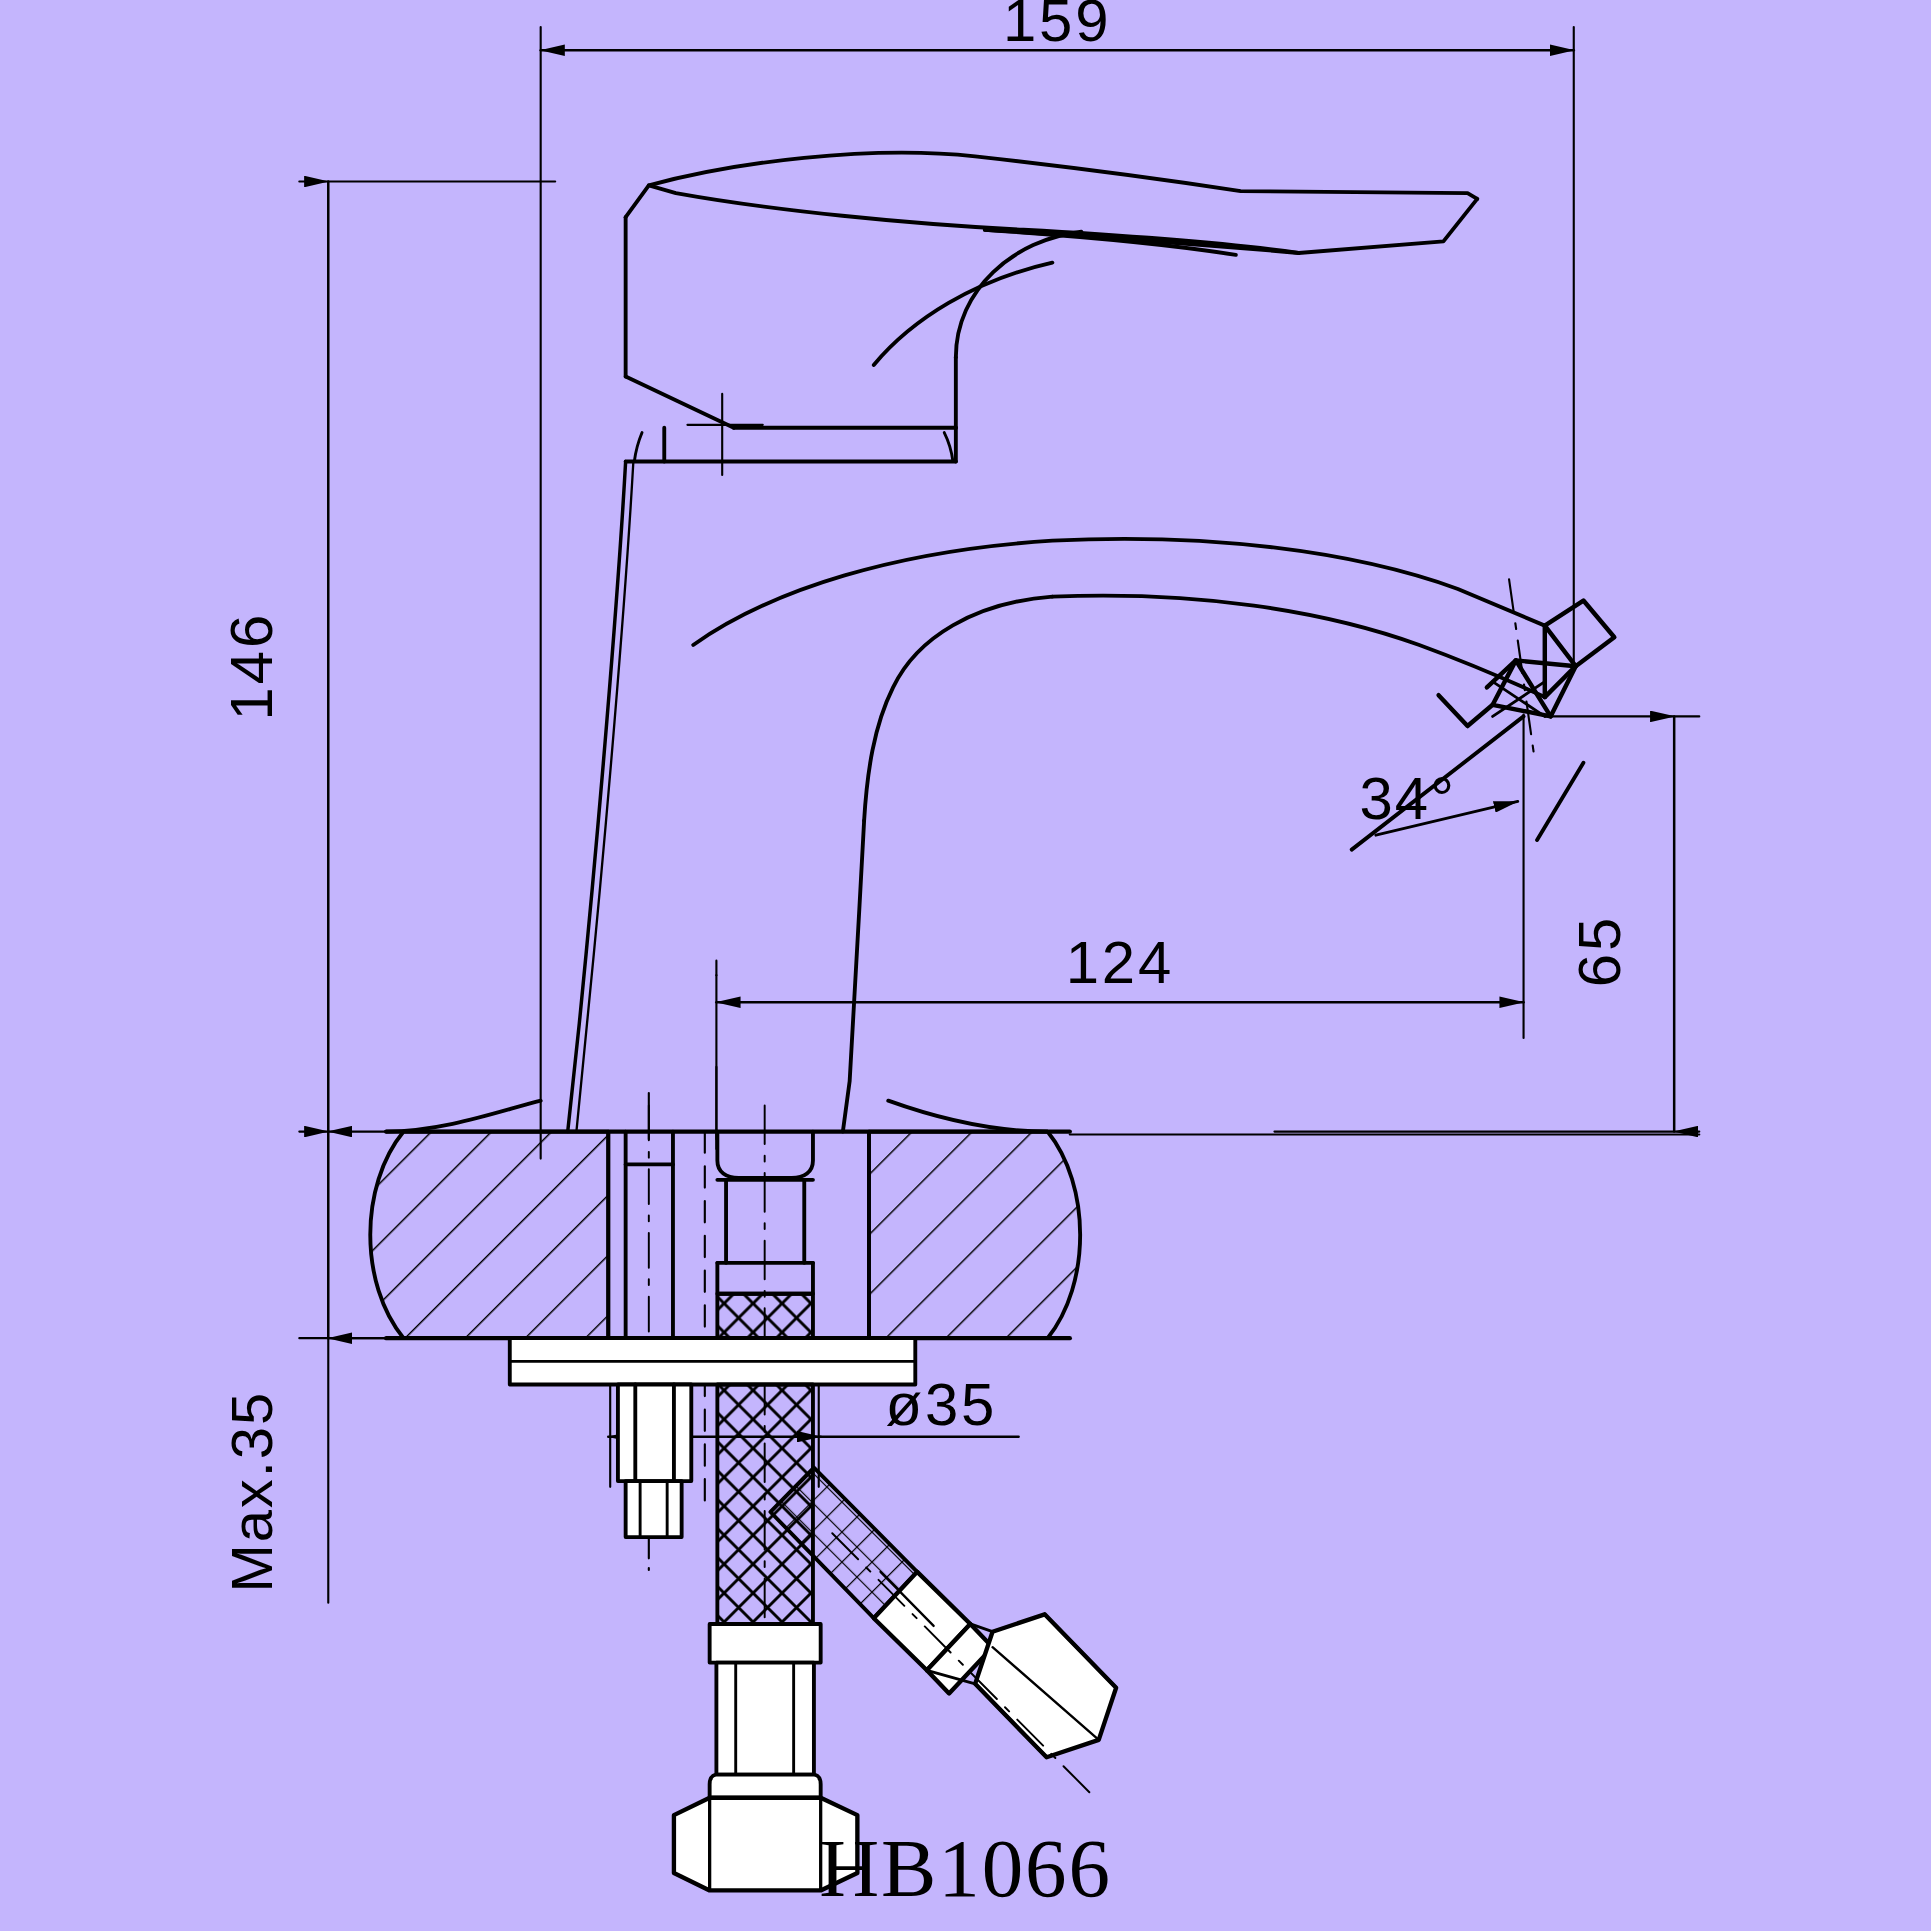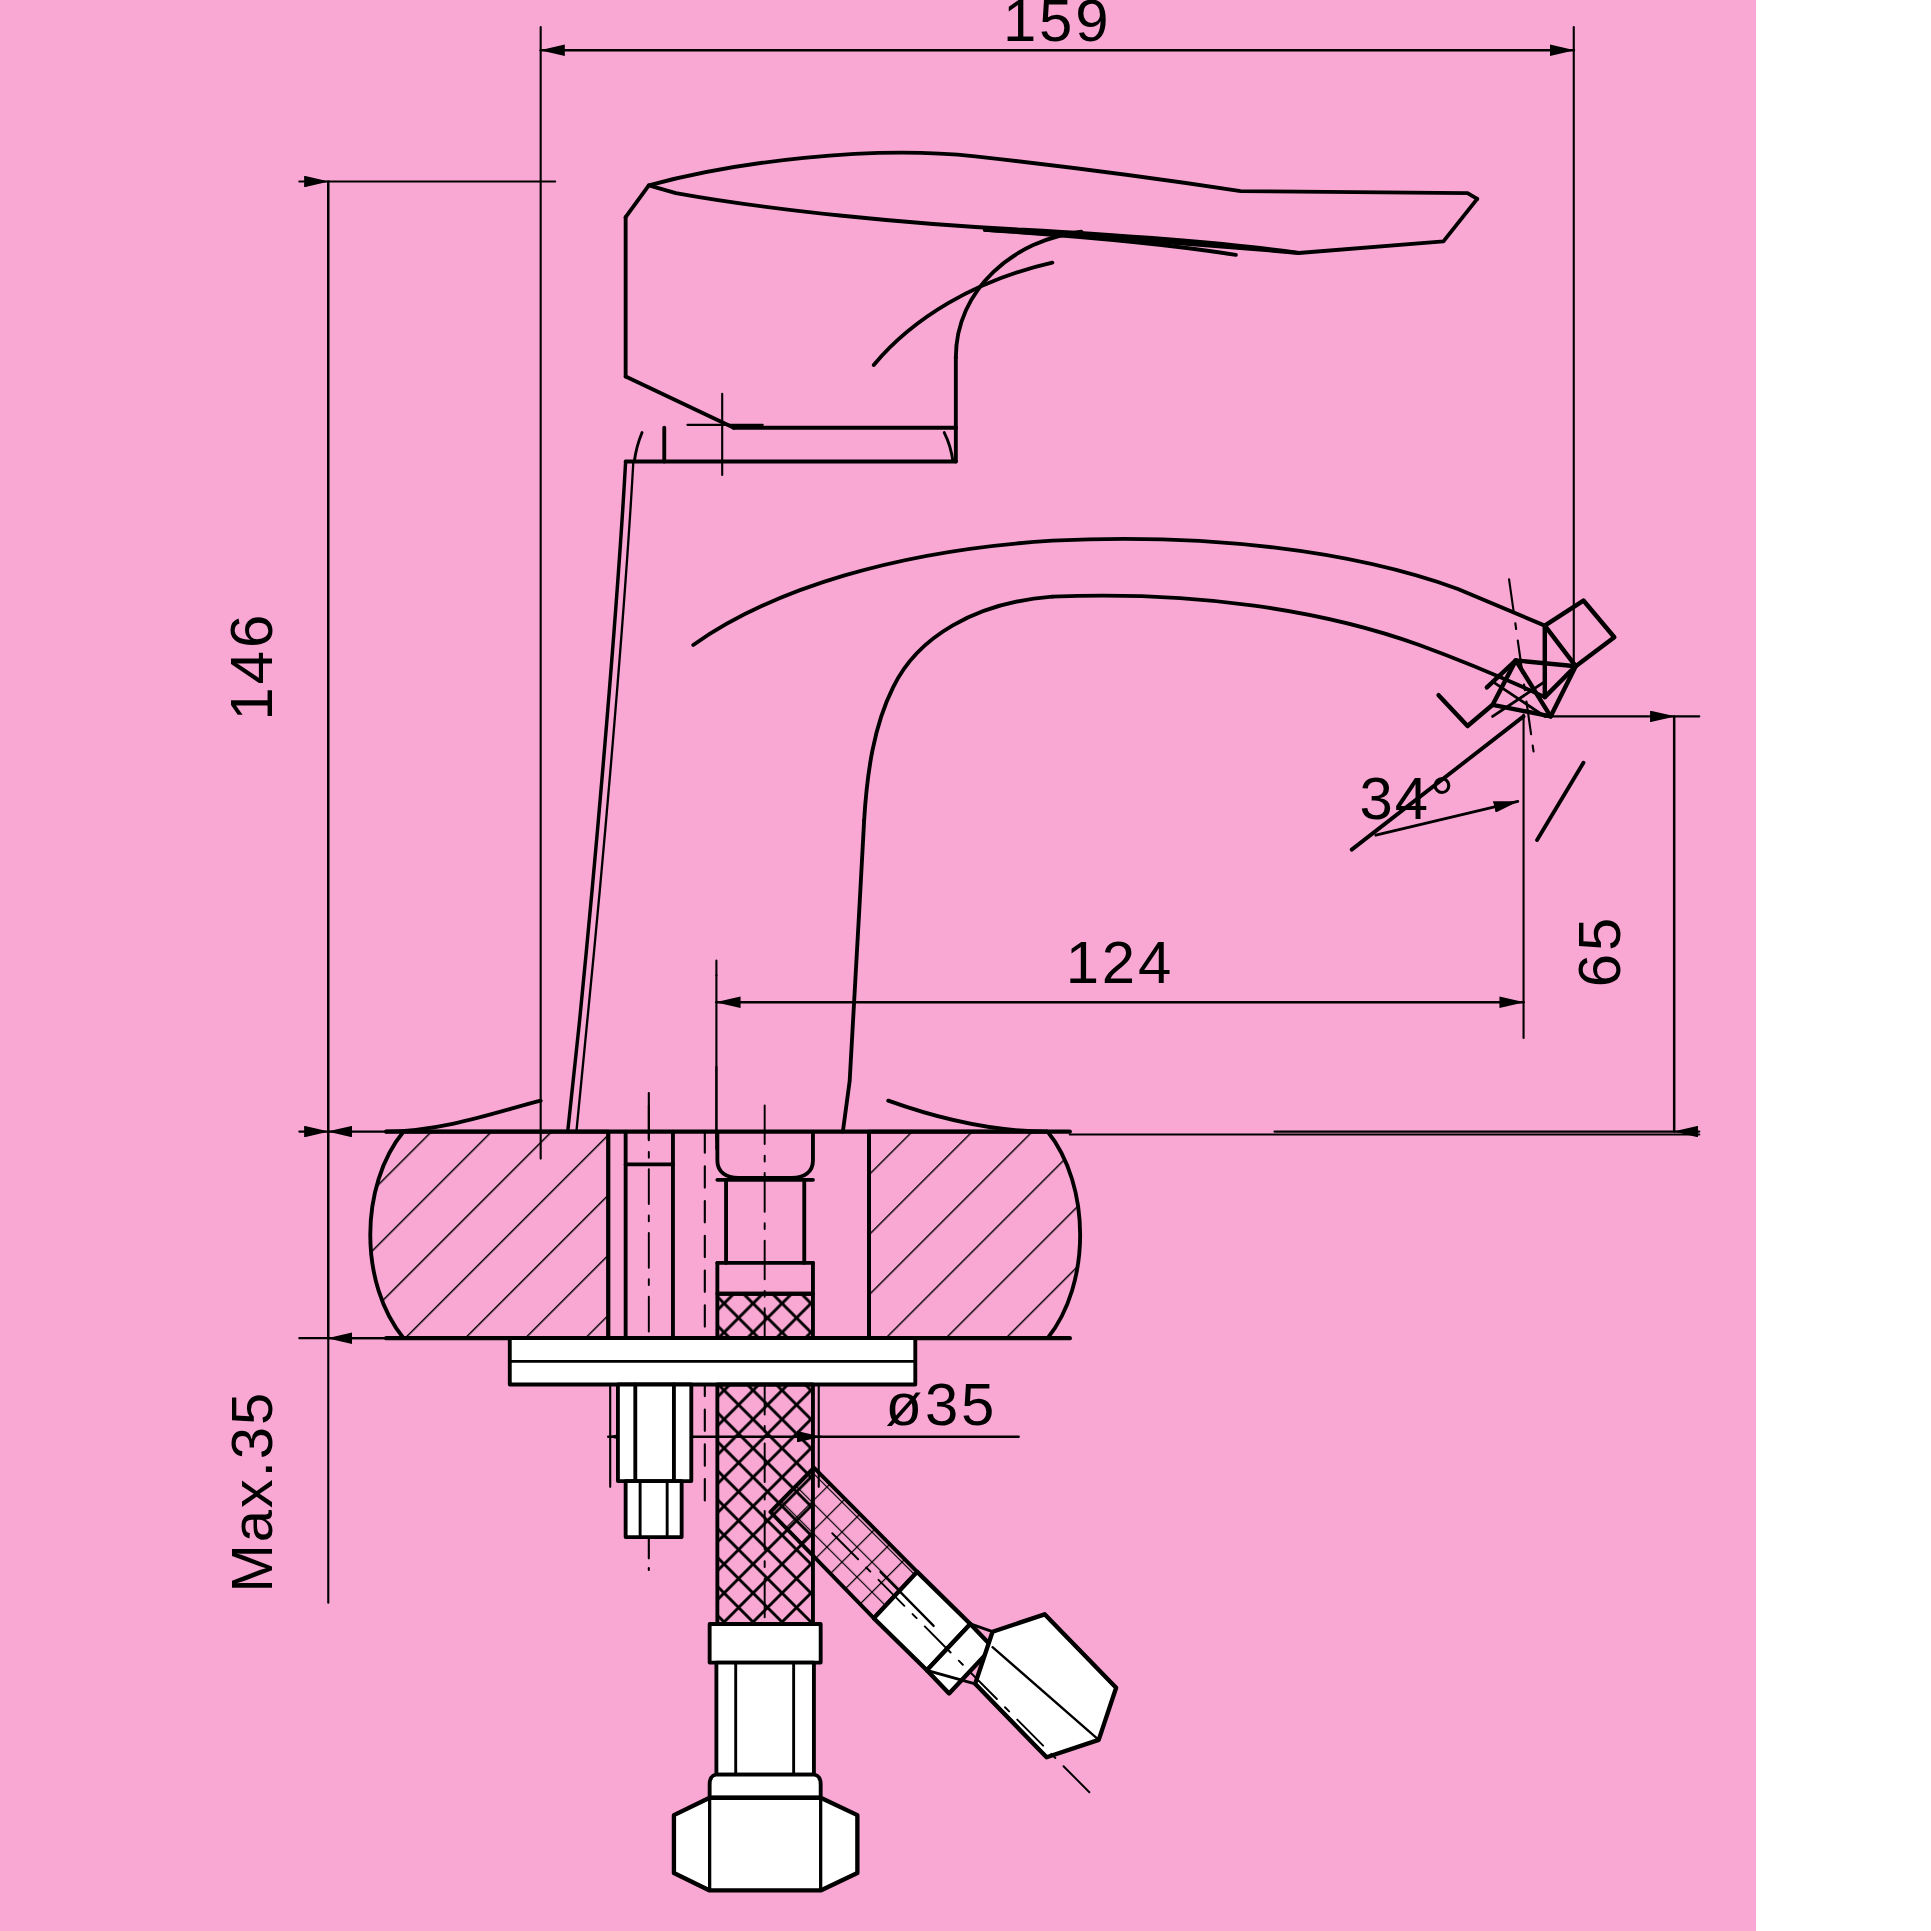--- a/index.html
+++ b/index.html
@@ -2,21 +2,21 @@
 <html><head>
 <meta charset="utf-8">
 <title>HB1066 Technical Drawing</title>
 <style>
   html,body{margin:0;padding:0;background:#ffffff;}
   body{
     width:1931px;height:1931px;
     font-family:"Liberation Sans", sans-serif;
     overflow:hidden;
   }
-  #sheet{position:relative;width:1756px;height:1931px;background:#f9a8d4;}
+  #sheet{position:relative;width:1931px;height:1931px;background:#c4b5fd;}
   svg{display:block;}
   .model-label{
     position:absolute;
     left:0;right:0;
     bottom:21px;
     text-align:center;
     font-family:"Liberation Serif", serif;
     font-size:83px;
     letter-spacing:1.9px;
     color:#000;
@@ -288,15 +288,16 @@
 
       <text x="0" y="0" font-size="62" text-anchor="middle" letter-spacing="3" transform="translate(1678,985) rotate(-90)">65</text>
 
       <text x="1458" y="848" font-size="62" text-anchor="middle" letter-spacing="2">34°</text>
 
       <text x="975" y="1476" font-size="62" text-anchor="middle" letter-spacing="3">ø35</text>
 
     </g>
   </svg>
 
+  <div class="model-label">HB1066</div>
 
 </div>
 
 
 </body></html>

